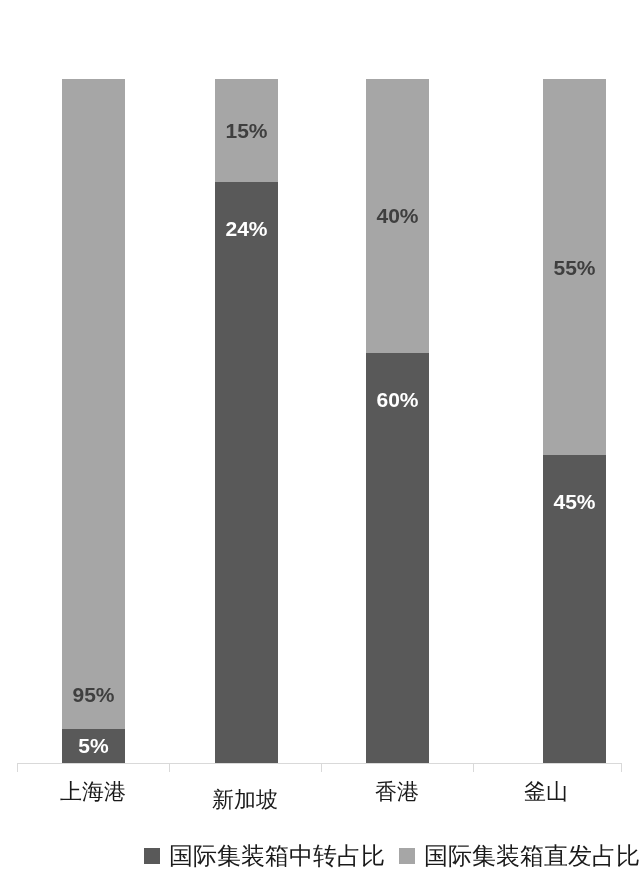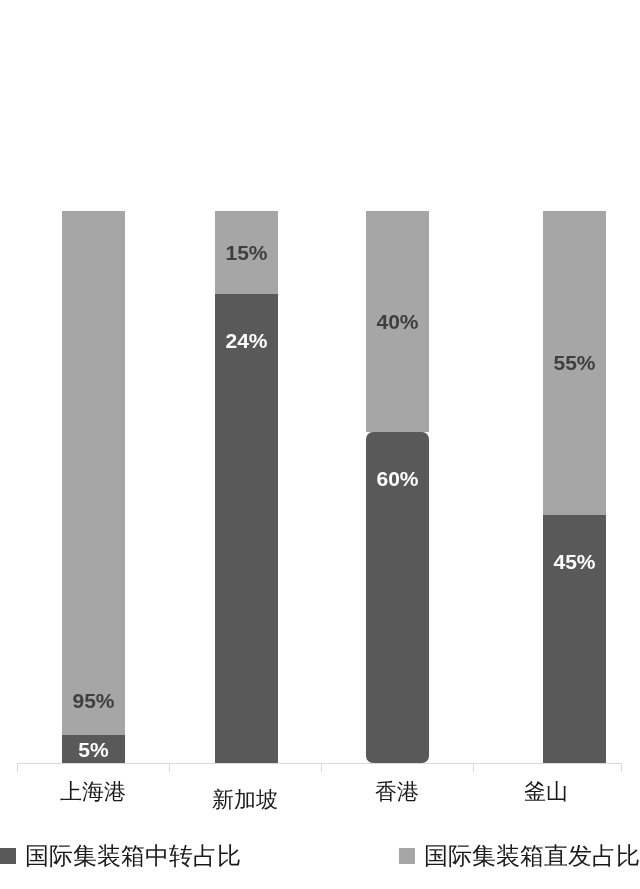--- a/index.html
+++ b/index.html
@@ -30,21 +30,21 @@
     left: 0;
     top: 0;
     width: 640px;
     height: 763px;
   }
 
   .bar-group {
     position: absolute;
     bottom: 0;
     width: 63px;
-    height: 552px;      
+    height: 684px;      
     display: flex;
     flex-direction: column;
     margin-top: 24px;
   }
 
   .seg {
     position: relative;
     display: flex;
     align-items: center;
     justify-content: center;
@@ -100,21 +100,21 @@
 
   
   .legend {
     position: absolute;
     left: 0;
     top: 838px;
     width: 640px;
     height: 36px;
     display: flex;
     align-items: center;
-    justify-content: space-between;
+    justify-content: flex-end;
     gap: 0px;
   }
   .legend-item {
     display: flex;
     align-items: center;
     white-space: nowrap;
   }
   .legend-item + .legend-item { margin-left: 14px; }
   .legend-swatch {
     width: 16px;
@@ -152,21 +152,21 @@
       </div>
       <div class="seg seg-dark" style="height:85%;">
         <span class="seg-label lbl-shift-top">24%</span>
       </div>
     </div>
 
     <div class="bar-group" style="left:366px;">
       <div class="seg seg-light" style="height:40%;align-items:center;">
         <span class="seg-label lbl-center">40%</span>
       </div>
-      <div class="seg seg-dark" style="height:60%;border-radius:7px;">
+      <div class="seg seg-dark" style="height:60%;">
         <span class="seg-label lbl-shift-top">60%</span>
       </div>
     </div>
 
     <div class="bar-group" style="left:543px;">
       <div class="seg seg-light" style="height:55%;">
         <span class="seg-label lbl-center">55%</span>
       </div>
       <div class="seg seg-dark" style="height:45%;">
         <span class="seg-label lbl-shift-top">45%</span>

